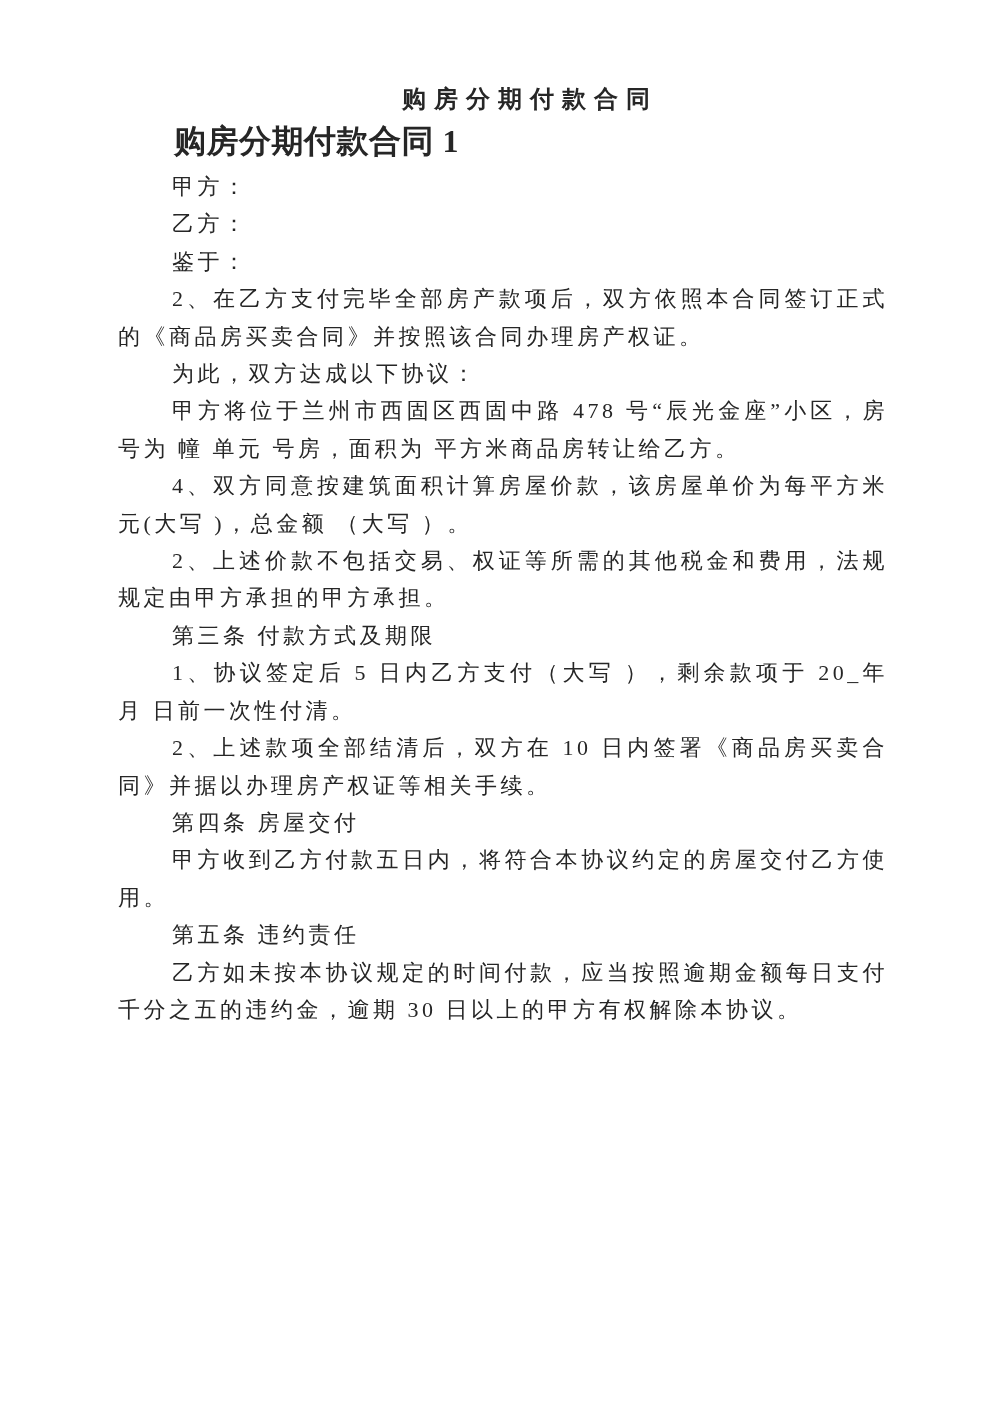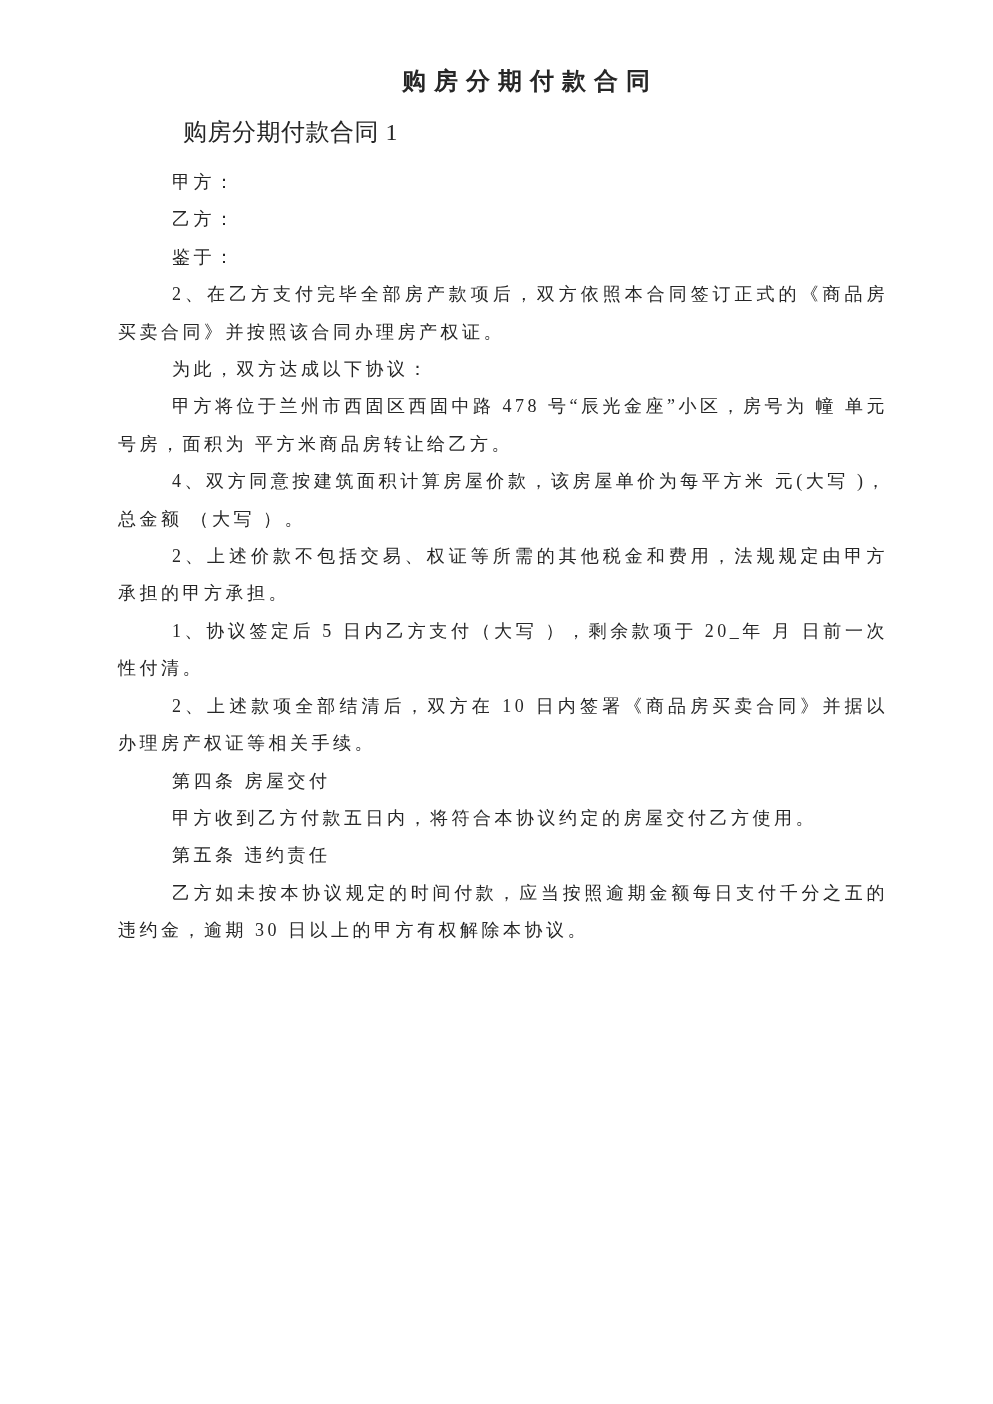--- a/index.html
+++ b/index.html
@@ -11,45 +11,45 @@
     height: 1404px;
     background: #ffffff;
     overflow: hidden;
     font-family: "Liberation Serif", "DejaVu Serif", serif;
     color: #262626;
   }
   .page {
     box-sizing: border-box;
     width: 993px;
     height: 1080px;
-    padding: 62px 105px 0 118px;
+    padding: 80px 105px 0 118px;
   }
   .title {
     font-size: 24px;
     font-weight: bold;
     line-height: 38px;
     text-align: center;
     text-indent: 54px;       
     letter-spacing: 8px;
     white-space: nowrap;
   }
   .subtitle {
-    font-size: 24px;
-    font-weight: normal;
+    font-size: 32px;
+    font-weight: bold;
     line-height: 38px;
     text-indent: 52px;
     letter-spacing: 0.5px;
-    margin: 13px;
+    margin: 4px;
   }
   .body {
     margin-top: 8px;
   }
   .para {
     margin: 0;
-    font-size: 18px;
+    font-size: 22px;
     line-height: 37.4px;
     letter-spacing: 3.5px;
     text-indent: 54px;
     text-align: justify;
     text-justify: inter-character;
   }
 </style>
 </head>
 <body>
 
@@ -70,20 +70,21 @@
       <p class="para">为此，双方达成以下协议：</p>
 
 
       <p class="para">甲方将位于兰州市西固区西固中路 478 号“辰光金座”小区，房号为 幢 单元 号房，面积为 平方米商品房转让给乙方。</p>
 
 
       <p class="para">4、双方同意按建筑面积计算房屋价款，该房屋单价为每平方米 元(大写 )，总金额 （大写 ）。</p>
 
       <p class="para">2、上述价款不包括交易、权证等所需的其他税金和费用，法规规定由甲方承担的甲方承担。</p>
 
+      <p class="para">第三条 付款方式及期限</p>
 
       <p class="para">1、协议签定后 5 日内乙方支付（大写 ），剩余款项于 20_年 月 日前一次性付清。</p>
 
       <p class="para">2、上述款项全部结清后，双方在 10 日内签署《商品房买卖合同》并据以办理房产权证等相关手续。</p>
 
       <p class="para">第四条 房屋交付</p>
 
       <p class="para">甲方收到乙方付款五日内，将符合本协议约定的房屋交付乙方使用。</p>
 
       <p class="para">第五条 违约责任</p>

